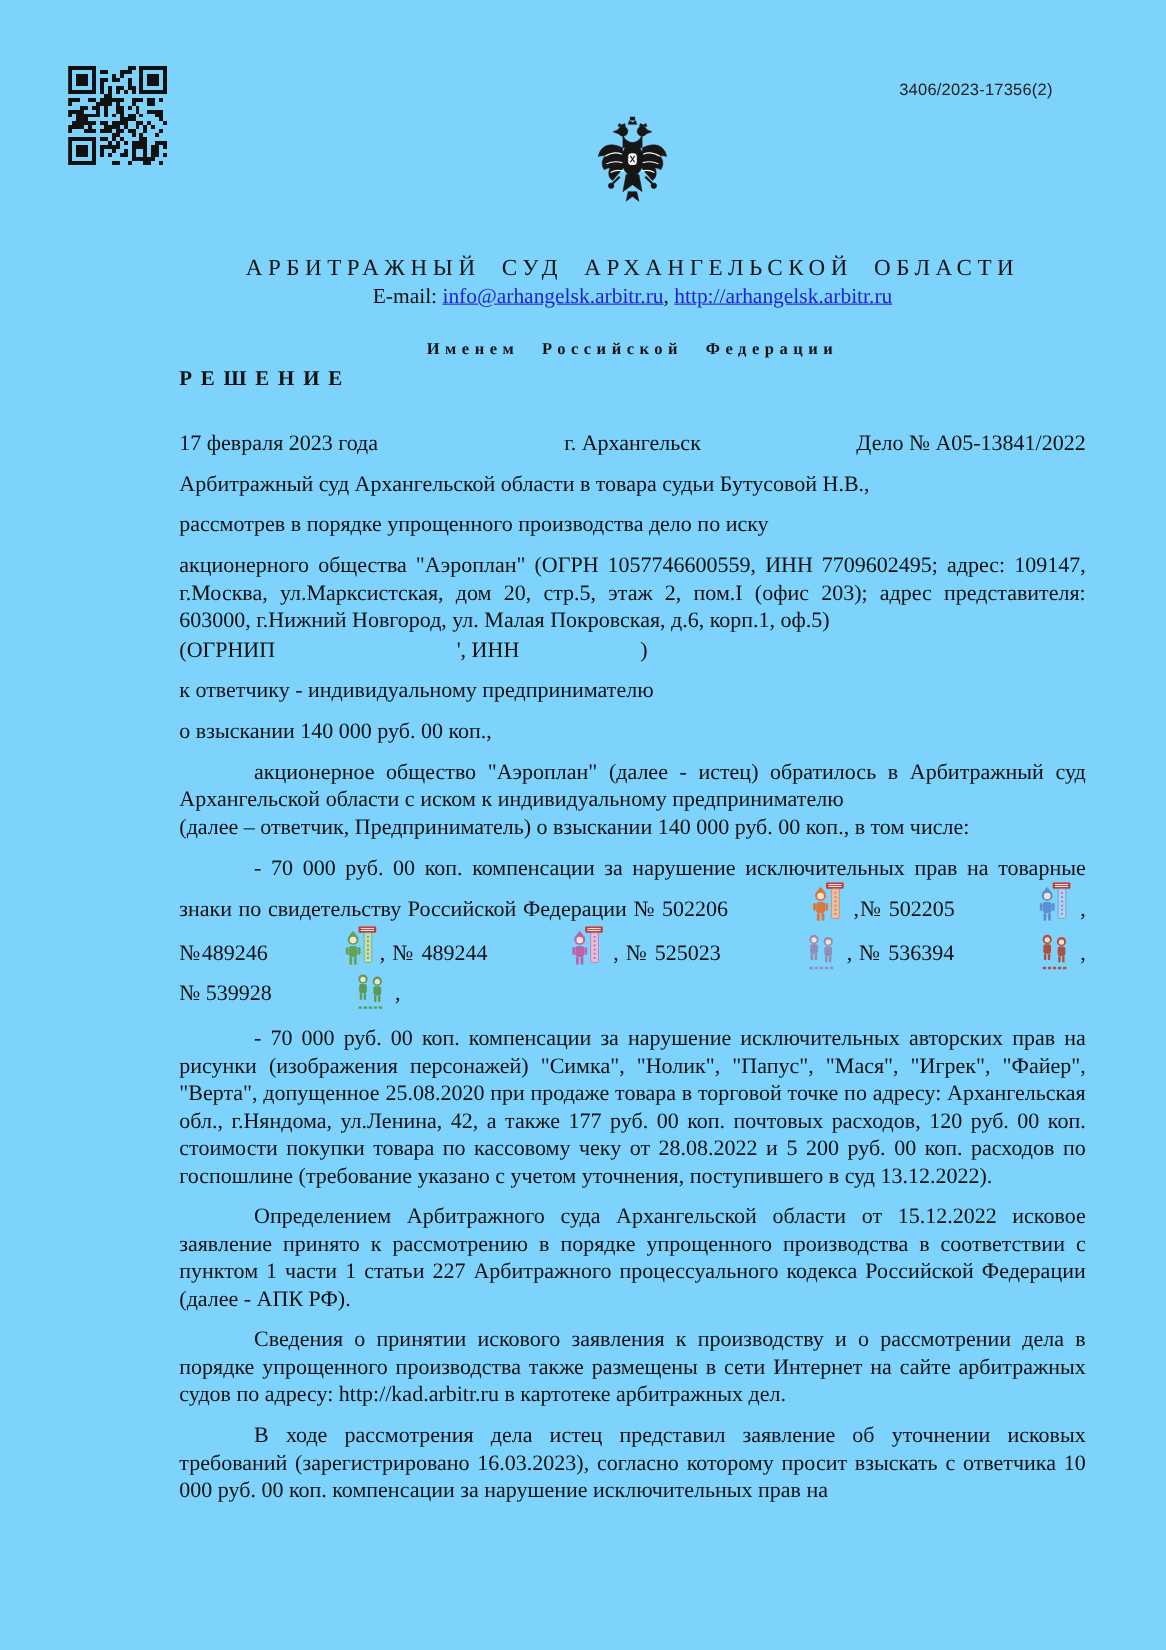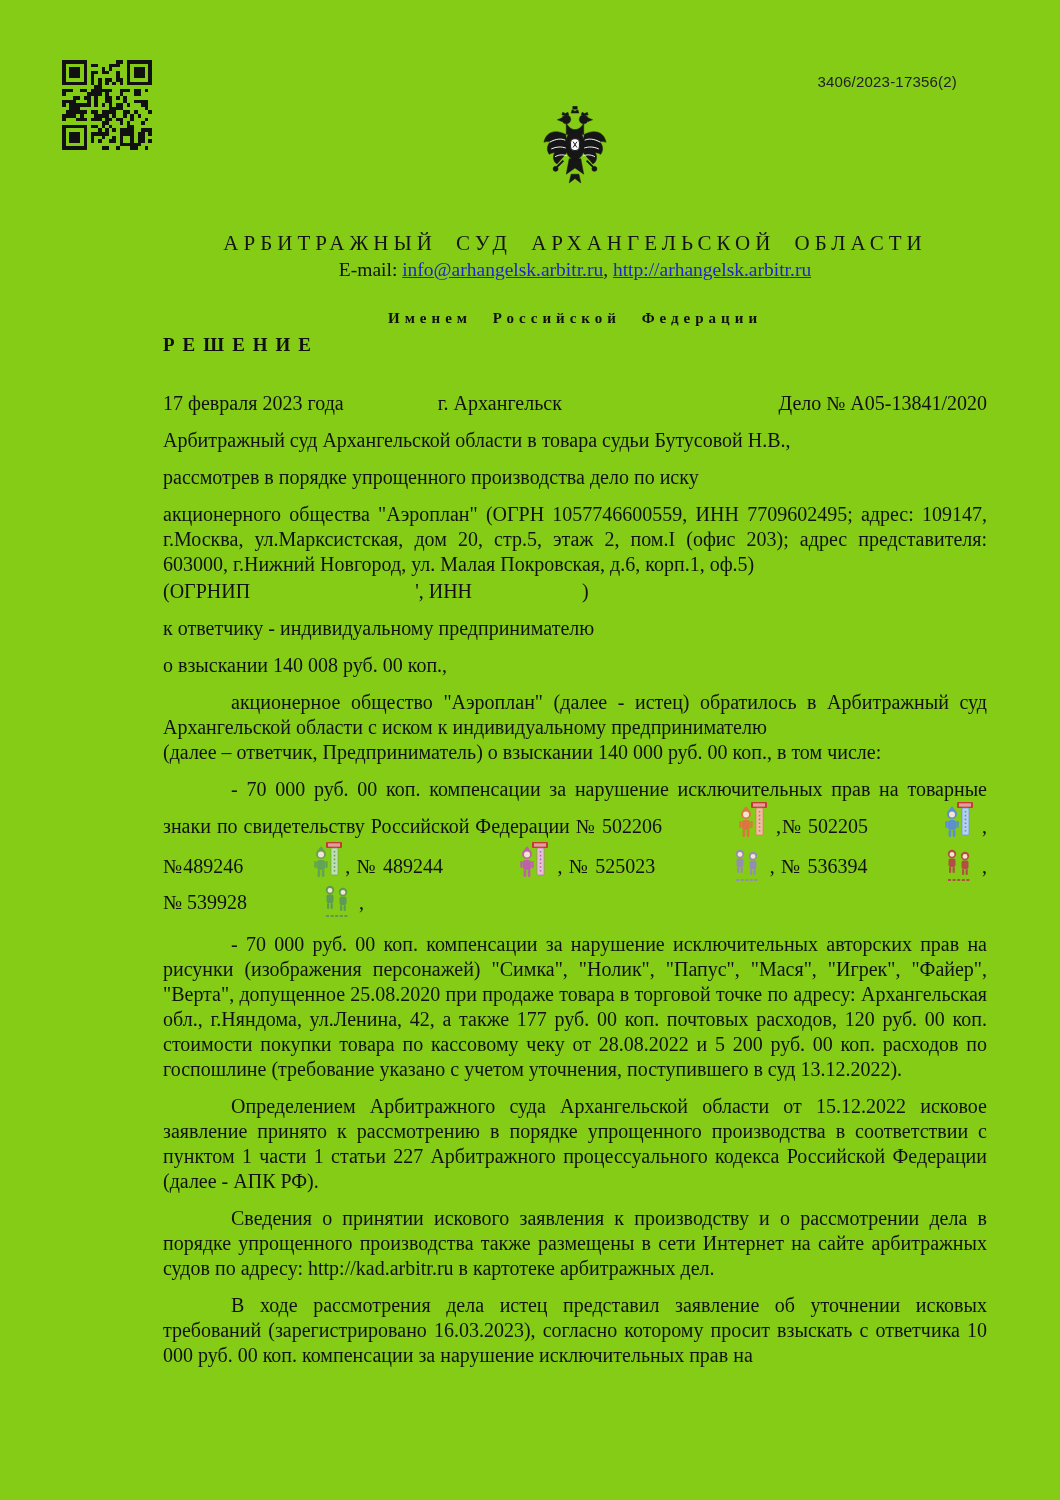--- a/index.html
+++ b/index.html
@@ -1,18 +1,18 @@
 <!DOCTYPE html>
 <html><head>
 <meta charset="utf-8">
 <style>
   html,body { margin:0; padding:0; background:#e8e8e8; }
   .page {
     position:relative; width:1060px; height:1500px; margin:0 auto;
-    background:#84cc16; overflow:hidden;
+    background:#7dd3fc; overflow:hidden;
     font-family:"Liberation Serif","DejaVu Serif",serif; color:#111;
   }
   .qr { position:absolute; left:62px; top:60px; width:90px; height:90px; }
   .docnum {
     position:absolute; top:73px; right:103px;
     font-family:"Liberation Sans","DejaVu Sans",sans-serif;
     font-size:15px; color:#222; letter-spacing:0.2px;
   }
   .content { position:absolute; left:163px; top:0; width:824px; font-size:20px; line-height:25px; }
   .emblem { margin-top:106px; height:84px; text-align:center; }
@@ -26,21 +26,21 @@
   .doc-title1 {
     margin-top:24px; text-align:center; font-weight:bold; font-size:15px; line-height:24px;
     letter-spacing:5px; word-spacing:12px;
   }
   .doc-title2 {
     margin-top:3px; text-align:left; font-weight:bold; font-size:19px; line-height:24px;
     letter-spacing:8px;
   }
   .case-line { margin-top:34px; display:flex; font-size:20px; line-height:25px; }
   .case-line > span { flex:1; }
-  .case-city { text-align:left; }
+  .case-city { text-align:center; }
   .case-no { text-align:right; }
   #body-content { margin-top:0; }
   .para { margin:12px 0 0 0; text-align:left; }
   .para.justify { text-align:justify; }
   .para.indent { text-indent:68px; }
   .para.center { text-align:center; text-indent:0; }
   .para.nomargin { margin-top:2px; }
   .para.loose { margin-top:14px; }
   .gap { display:inline-block; height:1px; }
   .tm-icon { display:inline-block; margin:0 2px; }
@@ -397,30 +397,30 @@
     <div class="court-email">
       <span>E-mail: </span><a class="link">info@arhangelsk.arbitr.ru</a><span>, </span><a class="link">http://arhangelsk.arbitr.ru</a>
     </div>
 
     <div class="doc-title1">Именем Российской Федерации</div>
     <div class="doc-title2">РЕШЕНИЕ</div>
 
     <div class="case-line">
       <span class="case-date">17 февраля 2023 года</span>
       <span class="case-city">г. Архангельск</span>
-      <span class="case-no">Дело № А05-13841/2020</span>
+      <span class="case-no">Дело № А05-13841/2022</span>
     </div>
 
     <div id="body-content">
         <div class="para plain">Арбитражный суд Архангельской области в товара судьи Бутусовой Н.В.,</div>
         <div class="para plain">рассмотрев в порядке упрощенного производства дело по иску</div>
         <div class="para justify">акционерного общества "Аэроплан" (ОГРН 1057746600559, ИНН 7709602495; адрес: 109147, г.Москва, ул.Марксистская, дом 20, стр.5, этаж 2, пом.I (офис 203); адрес представителя: 603000, г.Нижний Новгород, ул. Малая Покровская, д.6, корп.1, оф.5)</div>
         <div class="para nomargin">(ОГРНИП<span class="gap" style="width: 165px;"></span>', ИНН<span class="gap" style="width: 110px;"></span>)</div>
         <div class="para plain">к ответчику - индивидуальному предпринимателю</div>
-        <div class="para plain">о взыскании 140 008 руб. 00 коп.,</div>
+        <div class="para plain">о взыскании 140 000 руб. 00 коп.,</div>
         <div class="para indent justify">акционерное общество "Аэроплан" (далее - истец) обратилось в Арбитражный суд Архангельской области с иском к индивидуальному предпринимателю <span class="gap" style="width: 215px;"></span> (далее – ответчик, Предприниматель) о взыскании 140 000 руб. 00 коп., в том числе:</div>
         <div class="para indent justify">- 70 000 руб. 00 коп. компенсации за нарушение исключительных прав на товарные знаки по свидетельству Российской Федерации № 502206 <span class="tm-icon single"><svg width="30" height="40" viewBox="0 0 30 40">
               <rect x="13" y="0" width="16" height="6" rx="1" fill="#c23b34"></rect>
               <rect x="15" y="1.6" width="12" height="1" fill="#fff" opacity=".85"></rect>
               <rect x="15" y="3.4" width="12" height="1" fill="#fff" opacity=".85"></rect>
               <rect x="18" y="6" width="7" height="27" rx="1" fill="#e9c0a6" stroke="#d9773c" stroke-width=".6"></rect>
               <path d="M21.5 9 v21" stroke="#d9773c" stroke-width="1.6" stroke-dasharray="1.6 2.2" fill="none"></path>
               <path d="M8 5 l2.2 3.2 M8 5 l-2.2 3.2 M8 5 l0 3.2" stroke="#d9773c" stroke-width="1.4" fill="none"></path>
               <circle cx="8" cy="12" r="5" fill="#d9773c"></circle>
               <circle cx="8" cy="12.6" r="3" fill="#f6e3d2"></circle>

